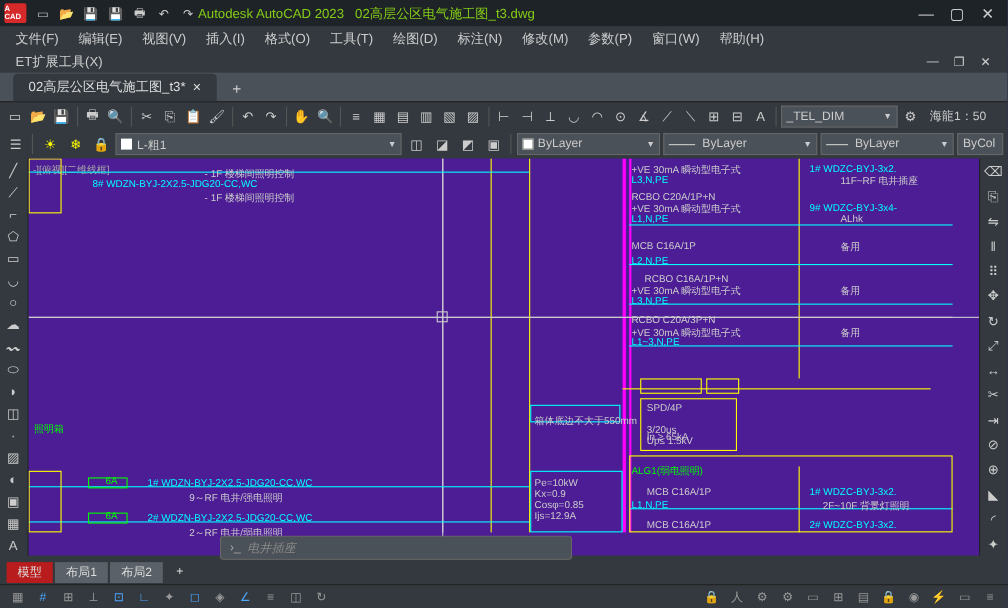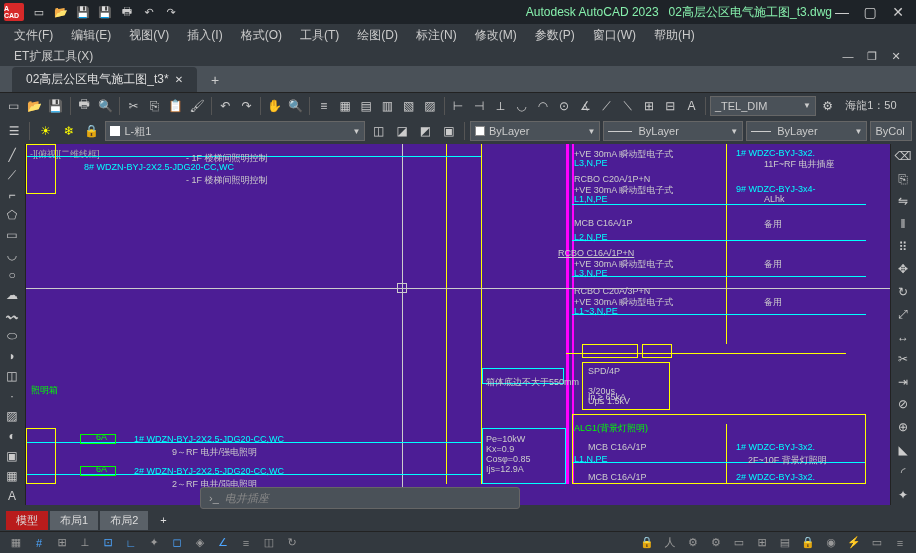--- a/index.html
+++ b/index.html
@@ -1,21 +1,21 @@
 <!DOCTYPE html>
 <html><head>
 <meta charset="utf-8">
 <style>
 *{margin:0;padding:0;box-sizing:border-box;font-family:"Microsoft YaHei",Arial,sans-serif;user-select:none}
 html,body{width:916px;height:553px;background:#33393f;color:#ccc;font-size:11px;overflow:hidden}
 .titlebar{height:24px;background:#1e2328;display:flex;align-items:center;padding:0 4px}
 .app-icon{width:20px;height:18px;background:#d62929;color:#fff;font-size:7px;font-weight:bold;display:flex;align-items:center;justify-content:center;border-radius:2px;margin-right:6px}
 .qat{display:flex;gap:4px;align-items:center}
 .qat-btn{width:18px;height:18px;display:flex;align-items:center;justify-content:center;color:#ccc;cursor:pointer}
-.title-center{flex:1;text-align:right;color:#86efac;font-size:12px}
+.title-center{flex:1;text-align:left;color:#84cc16;font-size:12px}
 .win-ctrl{display:flex;gap:8px;padding-right:4px}
 .win-ctrl span{width:20px;height:20px;display:flex;align-items:center;justify-content:center;cursor:pointer;font-size:14px}
 .menubar{height:22px;background:#33393f;display:flex;align-items:center;padding:0 6px;gap:2px}
 .menu-item{padding:2px 8px;color:#ccc;cursor:pointer;font-size:12px}
 .menubar2{height:20px;background:#33393f;display:flex;align-items:center;padding:0 6px;justify-content:space-between}
 .tabstrip{height:26px;background:#4a5158;display:flex;align-items:flex-end;padding:0 12px}
 .doc-tab{padding:4px 14px;background:#33393f;color:#ddd;border-radius:4px 4px 0 0;font-size:12px;margin-right:6px;cursor:pointer;display:flex;align-items:center;gap:6px}
 .doc-tab .x{font-size:10px}
 .doc-add{color:#ccc;padding:4px 8px;cursor:pointer;font-size:14px}
 .toolbar{height:26px;background:#33393f;border-top:1px solid #222;display:flex;align-items:center;padding:0 4px;gap:2px}
@@ -241,32 +241,32 @@
       <div class="txt " style="left: 160px; top: 8px;">- 1F 楼梯间照明控制</div>
       <div class="txt c" style="left: 58px; top: 18px;">8# WDZN-BYJ-2X2.5-JDG20-CC,WC</div>
       <div class="txt " style="left: 160px; top: 30px;">- 1F 楼梯间照明控制</div>
       <div class="txt " style="left: 548px; top: 4px;">+VE 30mA 瞬动型电子式</div>
       <div class="txt c" style="left: 548px; top: 14px;">L3,N,PE</div>
       <div class="txt " style="left: 548px; top: 30px;">RCBO C20A/1P+N</div>
       <div class="txt " style="left: 548px; top: 40px;">+VE 30mA 瞬动型电子式</div>
       <div class="txt c" style="left: 548px; top: 50px;">L1,N,PE</div>
       <div class="txt " style="left: 548px; top: 74px;">MCB C16A/1P</div>
       <div class="txt c" style="left: 548px; top: 88px;">L2,N,PE</div>
-      <div class="txt " style="left: 532px; top: 104px; text-decoration: underline;">RCBO C16A/1P+N</div>
+      <div class="txt " style="left: 560px; top: 104px;">RCBO C16A/1P+N</div>
       <div class="txt " style="left: 548px; top: 114px;">+VE 30mA 瞬动型电子式</div>
       <div class="txt c" style="left: 548px; top: 124px;">L3,N,PE</div>
       <div class="txt " style="left: 548px; top: 142px;">RCBO C20A/3P+N</div>
       <div class="txt " style="left: 548px; top: 152px;">+VE 30mA 瞬动型电子式</div>
       <div class="txt c" style="left: 548px; top: 162px;">L1~3,N,PE</div>
       <div class="txt " style="left: 562px; top: 222px;">SPD/4P</div>
       <div class="txt " style="left: 562px; top: 248px;">In ≥ 65kA</div>
       <div class="txt " style="left: 562px; top: 242px;">3/20us</div>
       <div class="txt " style="left: 562px; top: 252px;">Up≤ 1.5kV</div>
       <div class="txt " style="left: 460px; top: 232px;">箱体底边不大于550mm</div>
-      <div class="txt g" style="left: 548px; top: 278px;">ALG1(背景灯照明)</div>
+      <div class="txt g" style="left: 548px; top: 278px;">ALG1(弱电照明)</div>
       <div class="txt " style="left: 460px; top: 290px;">Pe=10kW</div>
       <div class="txt " style="left: 460px; top: 300px;">Kx=0.9</div>
       <div class="txt " style="left: 460px; top: 310px;">Cosφ=0.85</div>
       <div class="txt " style="left: 460px; top: 320px;">Ijs=12.9A</div>
       <div class="txt " style="left: 562px; top: 298px;">MCB C16A/1P</div>
       <div class="txt c" style="left: 548px; top: 310px;">L1,N,PE</div>
       <div class="txt " style="left: 562px; top: 328px;">MCB C16A/1P</div>
       <div class="txt c" style="left: 710px; top: 4px;">1# WDZC-BYJ-3x2.</div>
       <div class="txt " style="left: 738px; top: 14px;">11F~RF 电井插座</div>
       <div class="txt c" style="left: 710px; top: 40px;">9# WDZC-BYJ-3x4-</div>

